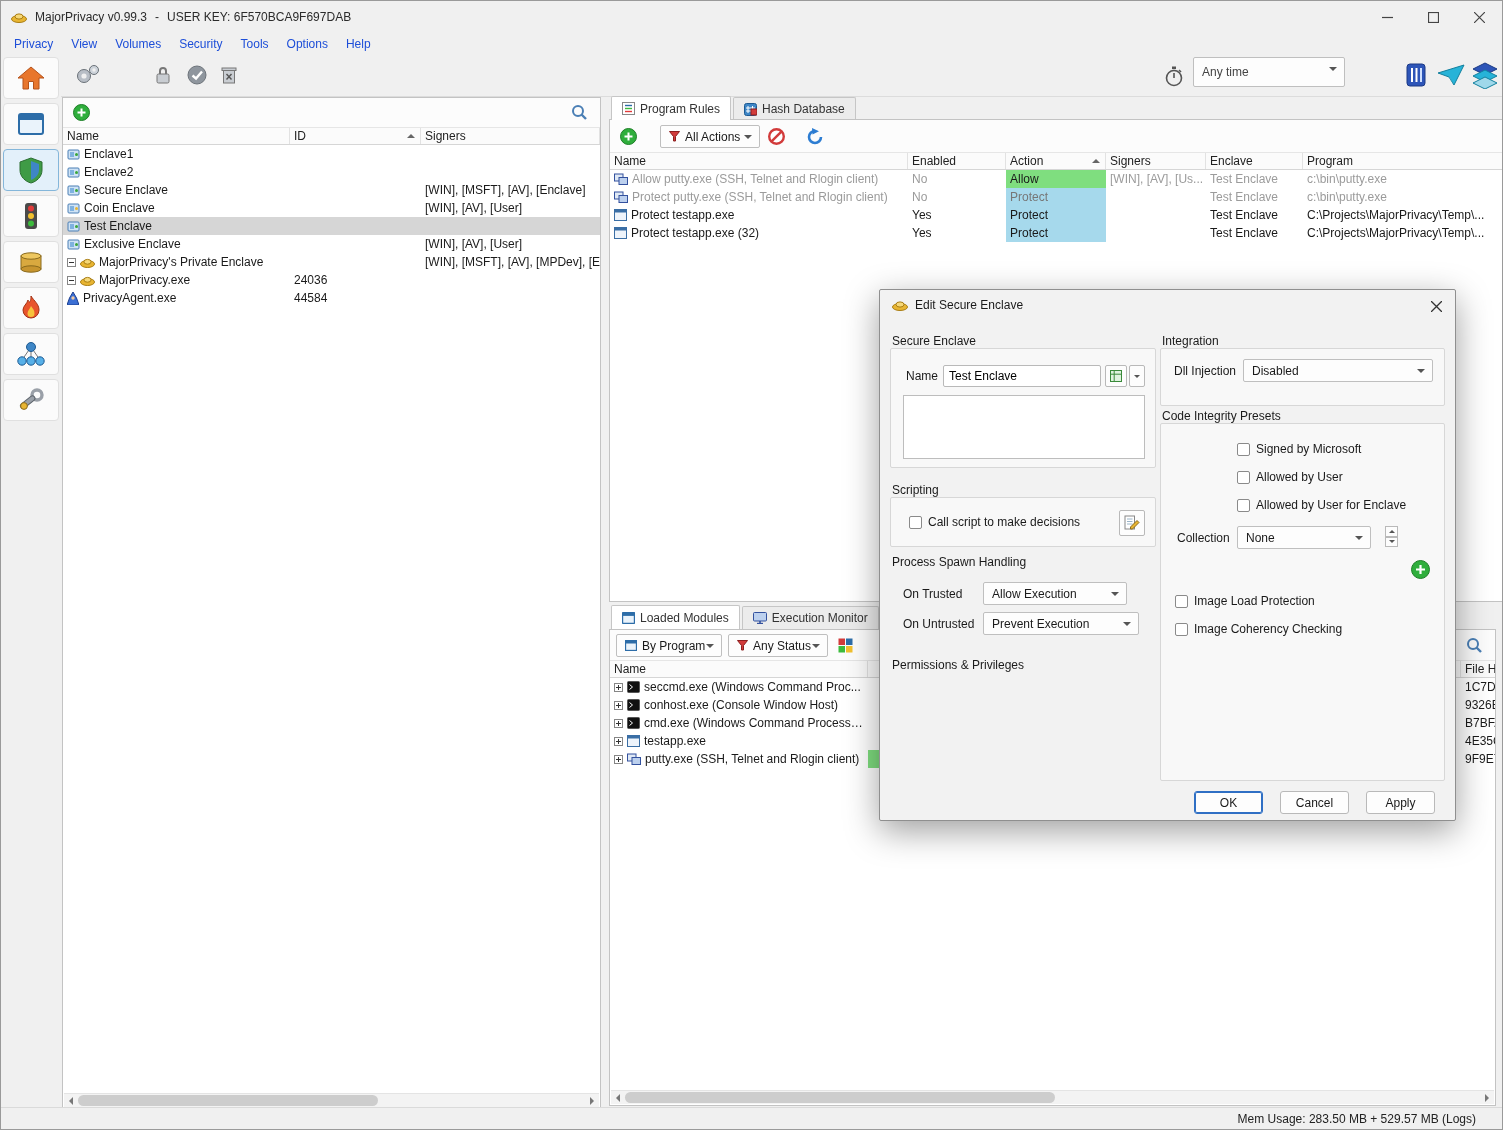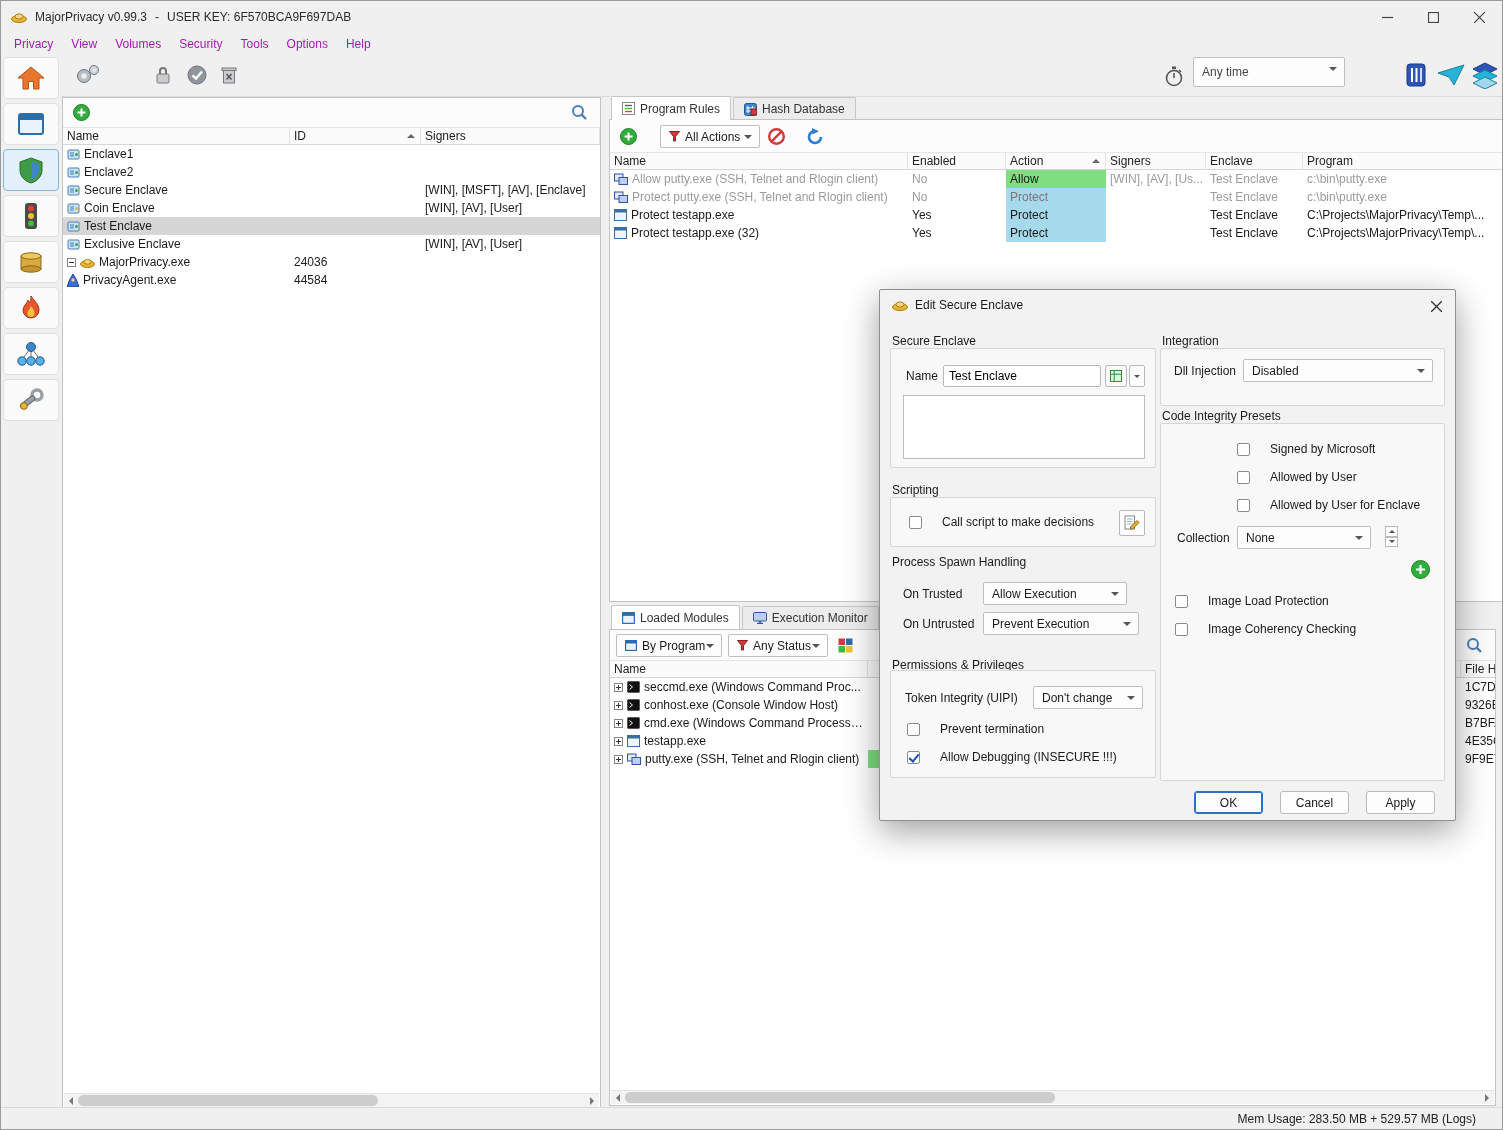--- a/index.html
+++ b/index.html
@@ -8,21 +8,21 @@
 svg{display:block}
 
 
 .titlebar{position:absolute;left:0;top:0;right:0;height:32px;background:#f0f0f0;display:flex;align-items:center;padding-left:10px}
 .titlebar .tt{color:#2b2b2b;margin-left:8px;white-space:pre}
 .win-controls{position:absolute;right:0;top:0;height:32px;display:flex}
 .win-btn{width:46px;height:32px;display:flex;align-items:center;justify-content:center}
 
 
 .menubar{position:absolute;left:0;top:32px;right:0;height:22px;display:flex;align-items:center;padding-left:4px}
-.menu-item{padding:3px 9px;color:#a21caf}
+.menu-item{padding:3px 9px;color:#1d4ed8}
 
 
 .toolbar{position:absolute;left:60px;top:54px;right:0;height:42px;background:#f0f0f0;border-bottom:1px solid #dcdcdc}
 .tb-ic{position:absolute;top:8px}
 .combo{height:23px;background:#fdfdfd;border:1px solid #bfbfbf;border-radius:2px;display:flex;align-items:center;padding:0 22px 0 8px;position:relative;white-space:nowrap}
 .combo::after{content:"";position:absolute;right:7px;top:9px;border:4px solid transparent;border-top-color:#555}
 .combo .cicon{margin-right:5px}
 
 
 .left-rail{position:absolute;left:0;top:54px;width:60px;bottom:22px;background:#f0f0f0}
@@ -63,21 +63,21 @@
 
 
 .hscroll{position:absolute;left:1px;right:1px;bottom:1px;height:14px;background:#f3f3f3;display:flex;align-items:center;border-top:1px solid #e4e4e4}
 .hs-btn{width:14px;height:13px;display:flex;align-items:center;justify-content:center}
 .tri-l{width:0;height:0;border:4px solid transparent;border-right-color:#777;border-left-width:0}
 .tri-r{width:0;height:0;border:4px solid transparent;border-left-color:#777;border-right-width:0}
 .hs-track{flex:1;position:relative;height:13px}
 .hs-thumb{position:absolute;top:1px;height:11px;background:#cdcdcd;border-radius:6px}
 
 
-.cbrow{display:flex;align-items:center;gap:20px;position:absolute;white-space:nowrap}
+.cbrow{display:flex;align-items:center;gap:6px;position:absolute;white-space:nowrap}
 .cb{flex:0 0 13px;width:13px;height:13px;border:1px solid #8a8a8a;background:#fff;border-radius:2px;position:relative}
 .cb.checked::after{content:"";position:absolute;left:3px;top:0px;width:4px;height:8px;border-right:2px solid #1f4fae;border-bottom:2px solid #1f4fae;transform:rotate(40deg)}
 
 
 .dialog{position:absolute;left:878px;top:288px;width:577px;height:532px;background:#f2f2f2;border:1px solid #8f8f8f;border-radius:2px;box-shadow:0 10px 34px rgba(0,0,0,.38);z-index:50}
 .dlg-title{position:absolute;left:0;top:0;right:0;height:30px;display:flex;align-items:center;gap:7px;padding-left:12px}
 .dlg-close{position:absolute;right:10px;top:7px;width:18px;height:18px;display:flex;align-items:center;justify-content:center}
 .gbox{position:absolute;border:1px solid #d7d7d7;background:#f8f8f8;border-radius:2px}
 .sect{position:absolute;color:#1a1a1a;white-space:nowrap}
 .tinput{position:absolute;height:22px;border:1px solid #b9b9b9;background:#fff;border-radius:2px;padding:0 5px;font:12px "Liberation Sans",sans-serif}
@@ -356,20 +356,34 @@
             <rect x="3" y="4" width="4" height="5" fill="#7fb2e0"></rect>
             <circle cx="9.5" cy="6.5" r="1.5" fill="#3aa63a"></circle>
           </svg>
         </span>
         <span class="lbl">Exclusive Enclave</span>
       </div>
     <div class="cell lt-id"></div>
       <div class="cell lt-signers">[WIN], [AV], [User]</div>
   </div>
   <div class="trow">
+    <div class="cell lt-name pad-exp1">
+        <span class="exp"></span>
+        <span>
+          <svg width="15" height="11">
+            <ellipse cx="7.5" cy="7" rx="7" ry="3.5" fill="#e8b532" stroke="#a97d12"></ellipse>
+            <ellipse cx="7.5" cy="4.8" rx="3.6" ry="2.4" fill="#f6d878" stroke="#a97d12"></ellipse>
+          </svg>
+        </span>
+        <span class="lbl">MajorPrivacy's Private Enclave</span>
+      </div>
+    <div class="cell lt-id"></div>
+      <div class="cell lt-signers">[WIN], [MSFT], [AV], [MPDev], [E</div>
+  </div>
+  <div class="trow">
     <div class="cell lt-name pad-exp2">
         <span class="exp"></span>
         <span>
           <svg width="15" height="11">
             <ellipse cx="7.5" cy="7" rx="7" ry="3.5" fill="#e8b532" stroke="#a97d12"></ellipse>
             <ellipse cx="7.5" cy="4.8" rx="3.6" ry="2.4" fill="#f6d878" stroke="#a97d12"></ellipse>
           </svg>
         </span>
         <span class="lbl">MajorPrivacy.exe</span>
       </div>
@@ -747,34 +761,20 @@
   <span class="sect" style="left:23px;top:297px">On Trusted</span>
   <div class="combo dd" style="left:103px;top:292px;width:144px">
       <span>Allow Execution</span>
     </div>
   <span class="sect" style="left:23px;top:327px">On Untrusted</span>
   <div class="combo dd" style="left:103px;top:322px;width:156px">
       <span>Prevent Execution</span>
     </div>
 
   <div class="sect" style="left:12px;top:368px">Permissions &amp; Privileges</div>
-  <div class="gbox" style="left:10px;top:380px;width:266px;height:108px">
-    <span class="sect" style="left:14px;top:20px">Token Integrity (UIPI)</span>
-    <div class="combo" style="position:absolute;left:142px;top:15px;width:110px">
-        <span>Don't change</span>
-      </div>
-    <div class="cbrow" style="left:16px;top:51px">
-      <span class="cb"></span>
-      <span>Prevent termination</span>
-    </div>
-    <div class="cbrow" style="left:16px;top:79px">
-      <span class="cb checked"></span>
-      <span>Allow Debugging (INSECURE !!!)</span>
-    </div>
-  </div>
 
   <div class="sect" style="left:282px;top:44px">Integration</div>
   <div class="gbox" style="left:280px;top:58px;width:285px;height:58px">
     <span class="sect" style="left:13px;top:15px">Dll Injection</span>
     <div class="combo" style="position:absolute;left:82px;top:10px;width:190px">
         <span>Disabled</span>
       </div>
   </div>
 
   <div class="sect" style="left:282px;top:119px">Code Integrity Presets</div>

